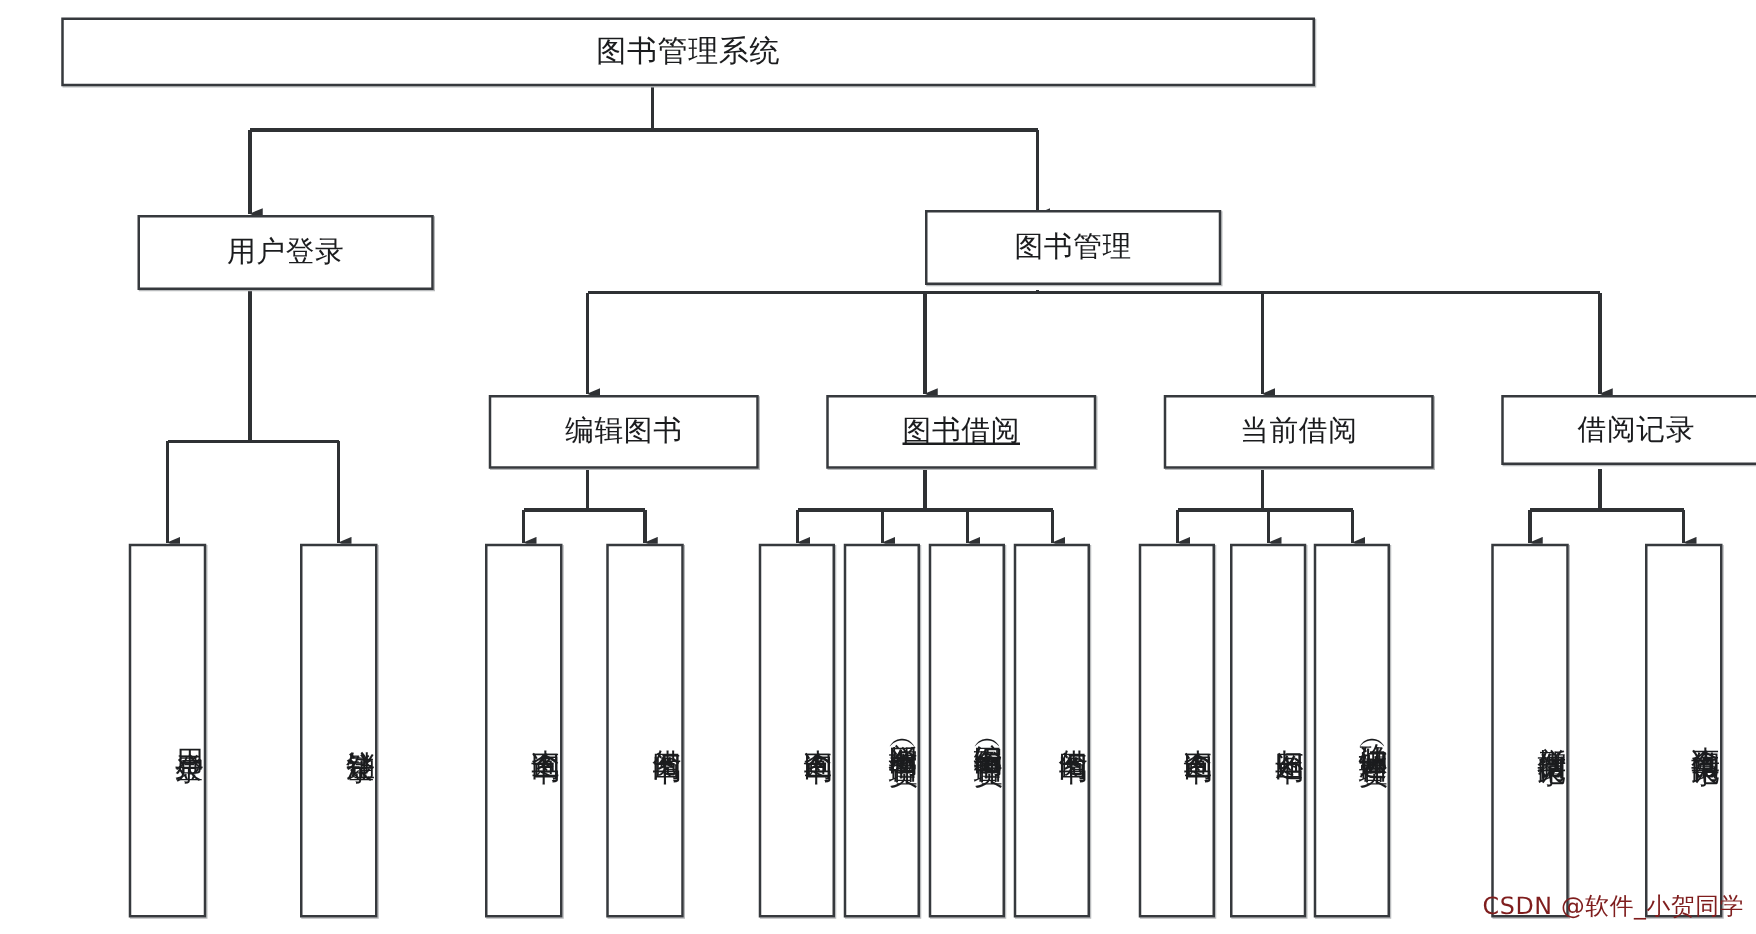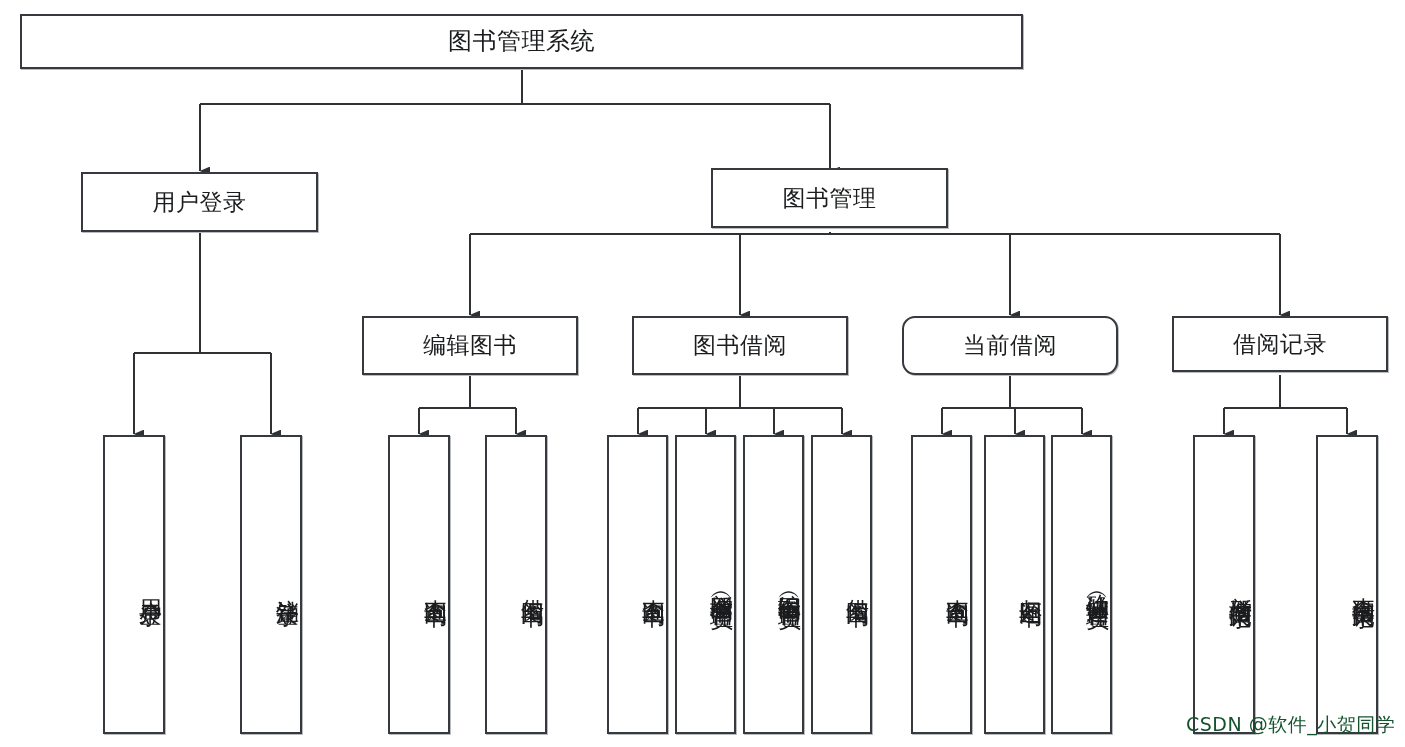--- a/index.html
+++ b/index.html
@@ -33,20 +33,21 @@
     display: flex;
     align-items: center;
     justify-content: center;
     color: #1b1c1e;
     line-height: 1.08;
   }
   .node.horiz {
     font-size: 23px;
     letter-spacing: 0.5px;
     padding: 0 6px;
+    margin-left: 29px;
   }
   .node.root {
     font-size: 24px;
   }
   .node.vert {
     writing-mode: vertical-rl;
     text-orientation: upright;
     font-size: 23px;
     letter-spacing: 2px;
     padding: 10px 0;
@@ -56,21 +57,21 @@
   .node.vert .vtext {
     writing-mode: vertical-rl;
     text-orientation: upright;
     white-space: nowrap;
   }
   .watermark {
     position: absolute;
     left: 1186px;
     top: 712px;
     font-size: 19px;
-    color: #14532d;
+    color: #7f1d1d;
     white-space: nowrap;
     user-select: none;
     letter-spacing: 0.5px;
   }
 </style>
 </head>
 <body>
 
 <div id="canvas">
 
@@ -123,24 +124,24 @@
       </div>
       <div class="node horiz" style="left: 81px; top: 172px; width: 237px; height: 60px;">
         <span>用户登录</span>
       </div>
       <div class="node horiz" style="left: 711px; top: 168px; width: 237px; height: 60px;">
         <span>图书管理</span>
       </div>
       <div class="node horiz" style="left: 362px; top: 316px; width: 216px; height: 59px;">
         <span>编辑图书</span>
       </div>
-      <div class="node horiz" style="left: 632px; top: 316px; width: 216px; height: 59px;">
+      <div class="node horiz" style="left: 632px; top: 316px; width: 216px; height: 59px; text-decoration: underline;">
         <span>图书借阅</span>
       </div>
-      <div class="node horiz" style="left: 902px; top: 316px; width: 216px; height: 59px; border-radius: 13px;">
+      <div class="node horiz" style="left: 902px; top: 316px; width: 216px; height: 59px;">
         <span>当前借阅</span>
       </div>
       <div class="node horiz" style="left: 1172px; top: 316px; width: 216px; height: 56px; text-align: right;">
         <span>借阅记录</span>
       </div>
       <div class="node vert" style="left: 103px; top: 435px; width: 62px; height: 299px;">
         <span class="vtext">用户登录</span>
       </div>
       <div class="node vert" style="left: 240px; top: 435px; width: 62px; height: 299px;">
         <span class="vtext">注销登录</span>

